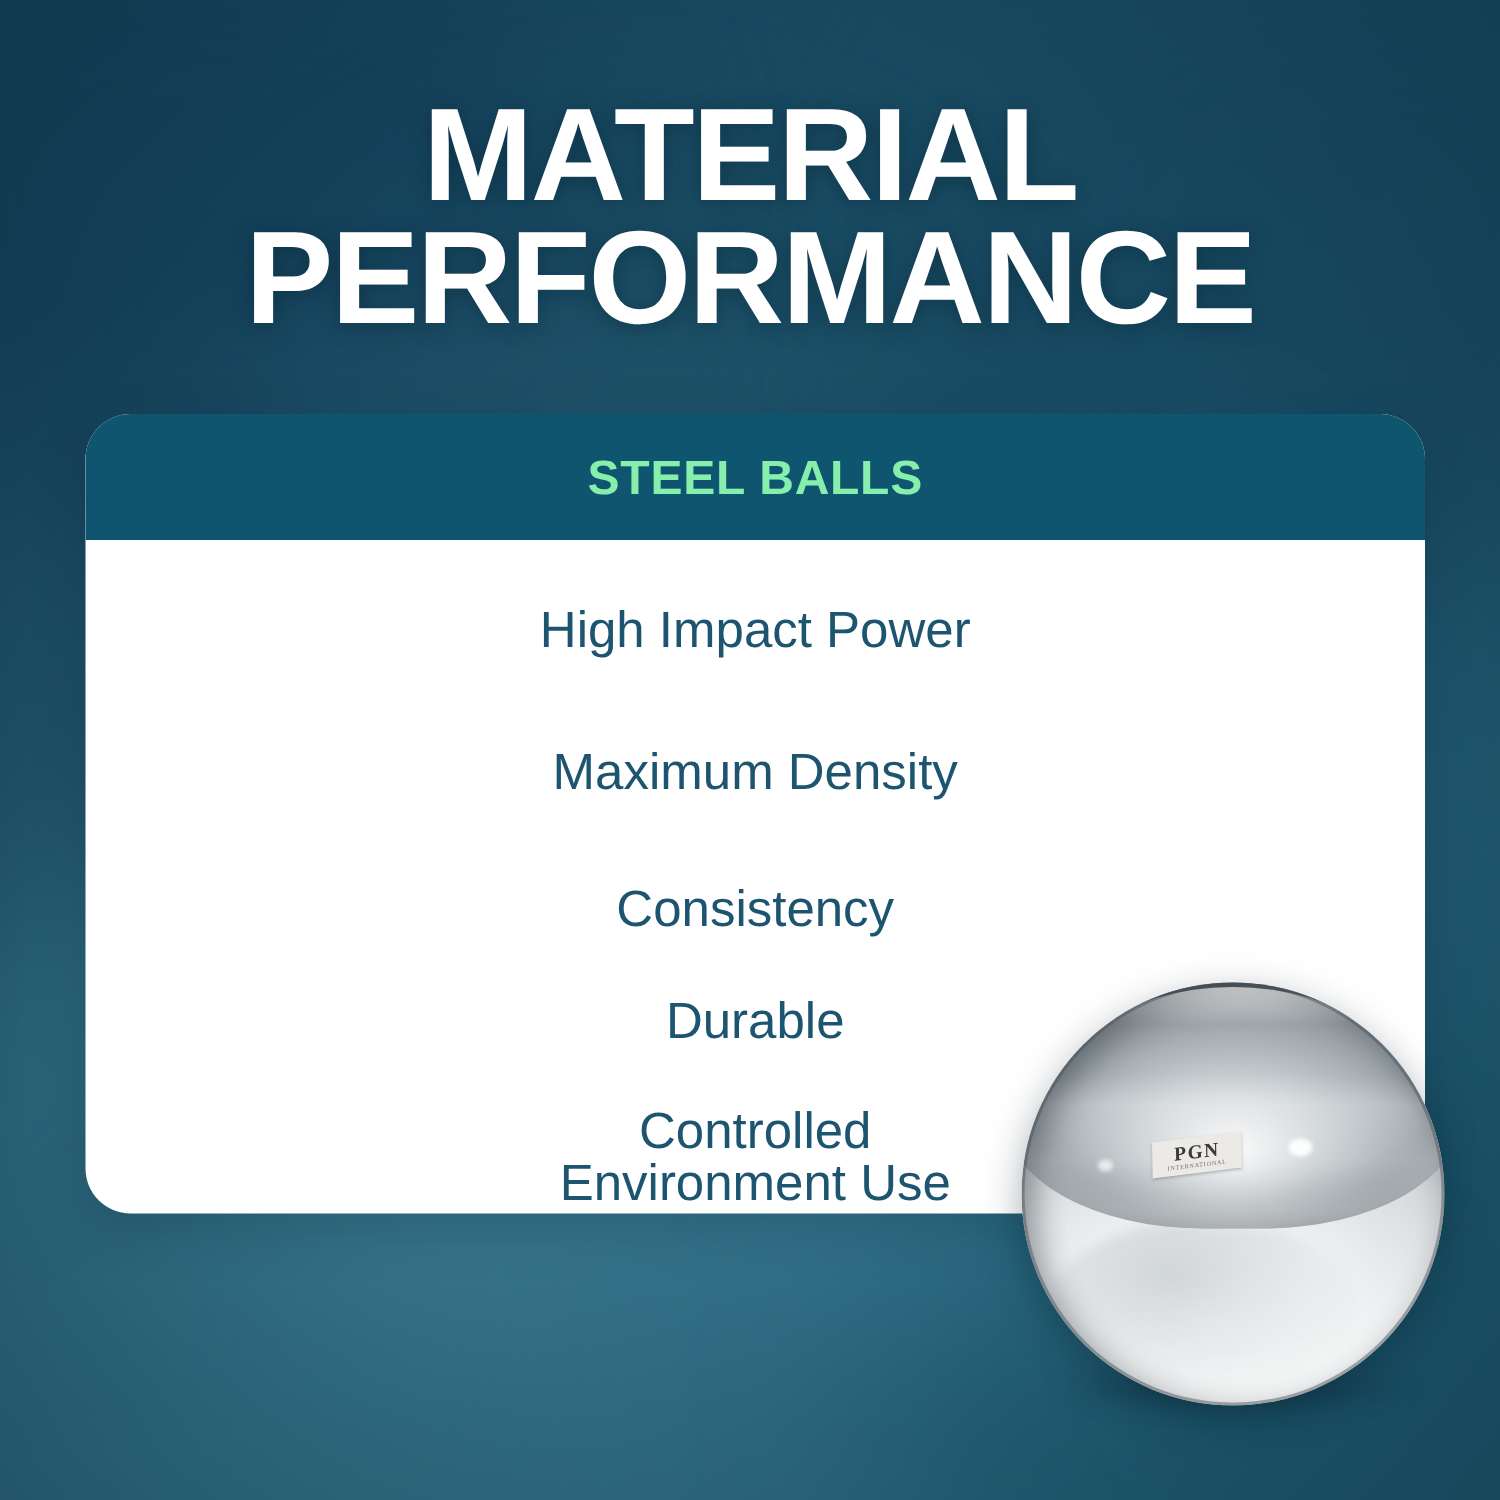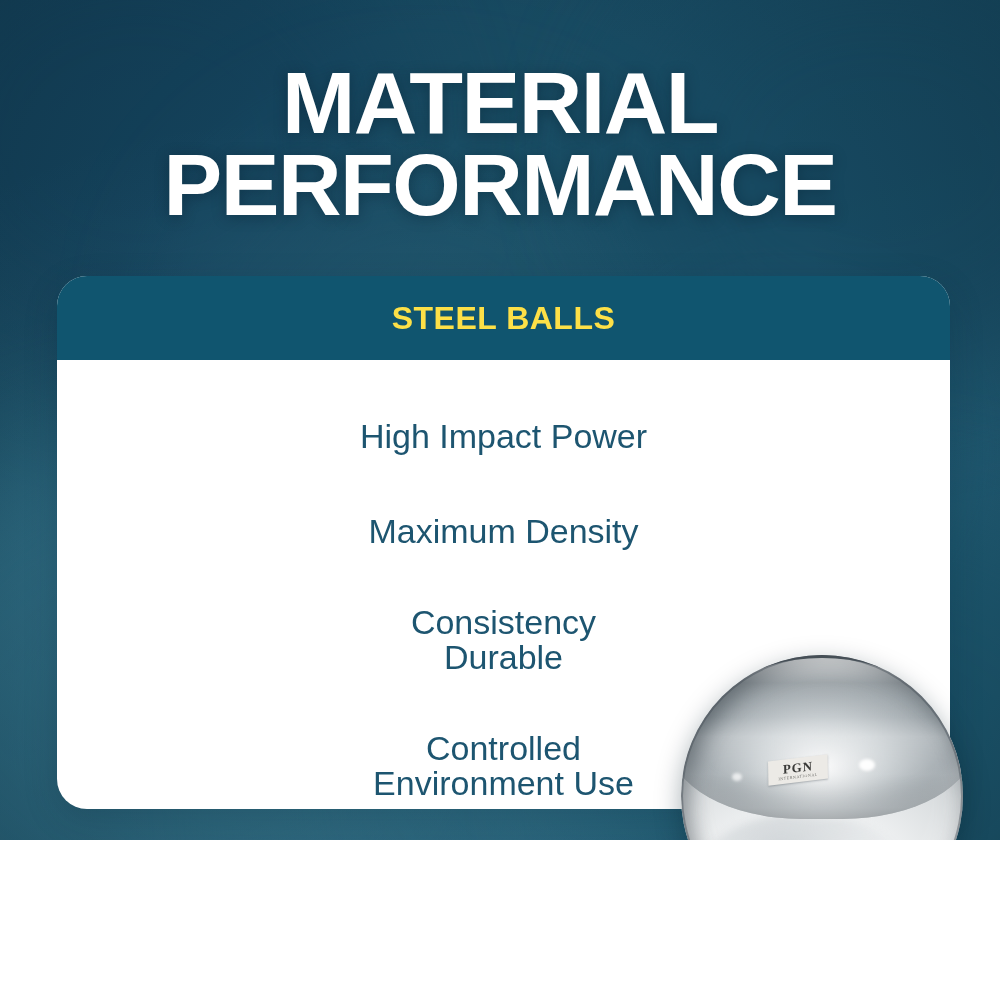--- a/index.html
+++ b/index.html
@@ -6,21 +6,21 @@
   * { margin:0; padding:0; box-sizing:border-box; }
 
   html, body {
     width:1000px; height:1000px;
     overflow:hidden;
     font-family:"Liberation Sans", sans-serif;
   }
 
   #stage {
     position:relative;
-    width:1000px; height:840px;
+    width:1000px; height:1000px;
     background:#1a4f66;
     overflow:hidden;
   }
 
   
   .bg-base {
     position:absolute; inset:0;
     background:
       linear-gradient(160deg, #17455c 0%, #1a4f66 38%, #235f78 68%, #2a6a82 100%);
   }
@@ -73,46 +73,46 @@
     box-shadow:0 10px 34px rgba(6,30,44,.20);
   }
   .card-header {
     height:84px;
     background:#10556f;
     display:flex;
     align-items:center;
     justify-content:center;
   }
   .card-header-title {
-    color:#fde047;
+    color:#86efac;
     font-weight:bold;
     font-size:32px;
     letter-spacing:.5px;
   }
   .card-body {
     height:449px;
-    padding-top:40px;
+    padding-top:24px;
     display:flex;
     flex-direction:column;
     align-items:flex-end;
     border-radius:21px;
   }
   .feature-item {
     color:#1d5570;
     font-size:34px;
     line-height:1.03;
     text-align:center;
     width:100%;
     white-space:pre-line;
   }
   .feature-item.f0 { margin-top:19px; }
   .feature-item.f1 { margin-top:60px; }
   .feature-item.f2 { margin-top:56px; }
-  .feature-item.f3 { }
-  .feature-item.f4 { margin-top:56px; }
+  .feature-item.f3 { margin-top:40px; }
+  .feature-item.f4 { margin-top:38px; }
 
   
   .ball-wrap {
     position:absolute;
     left:681px; top:655px;
     width:282px; height:282px;
   }
   .ball-shadow {
     position:absolute;
     left:14px; bottom:-6px;

